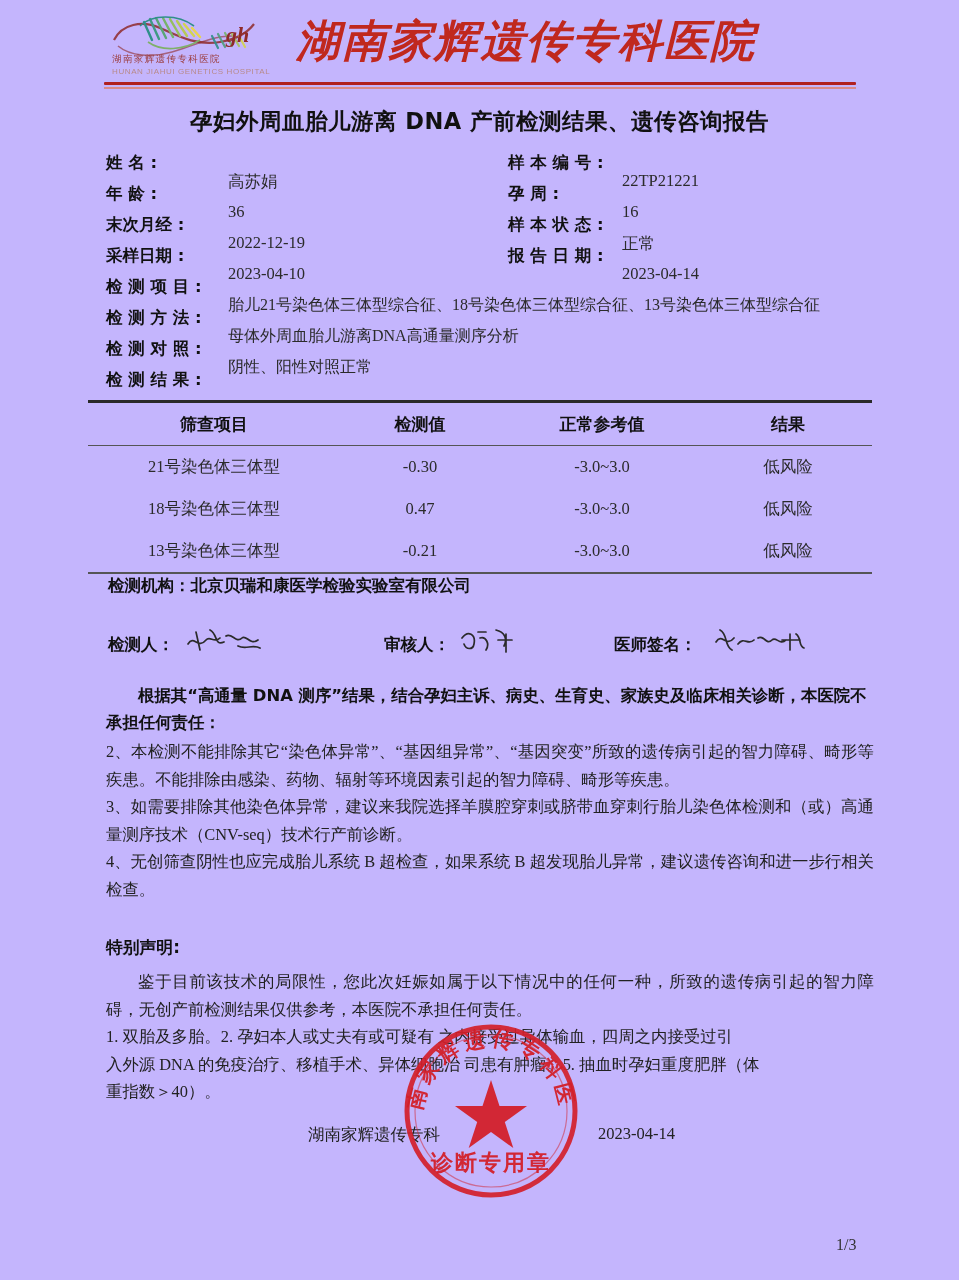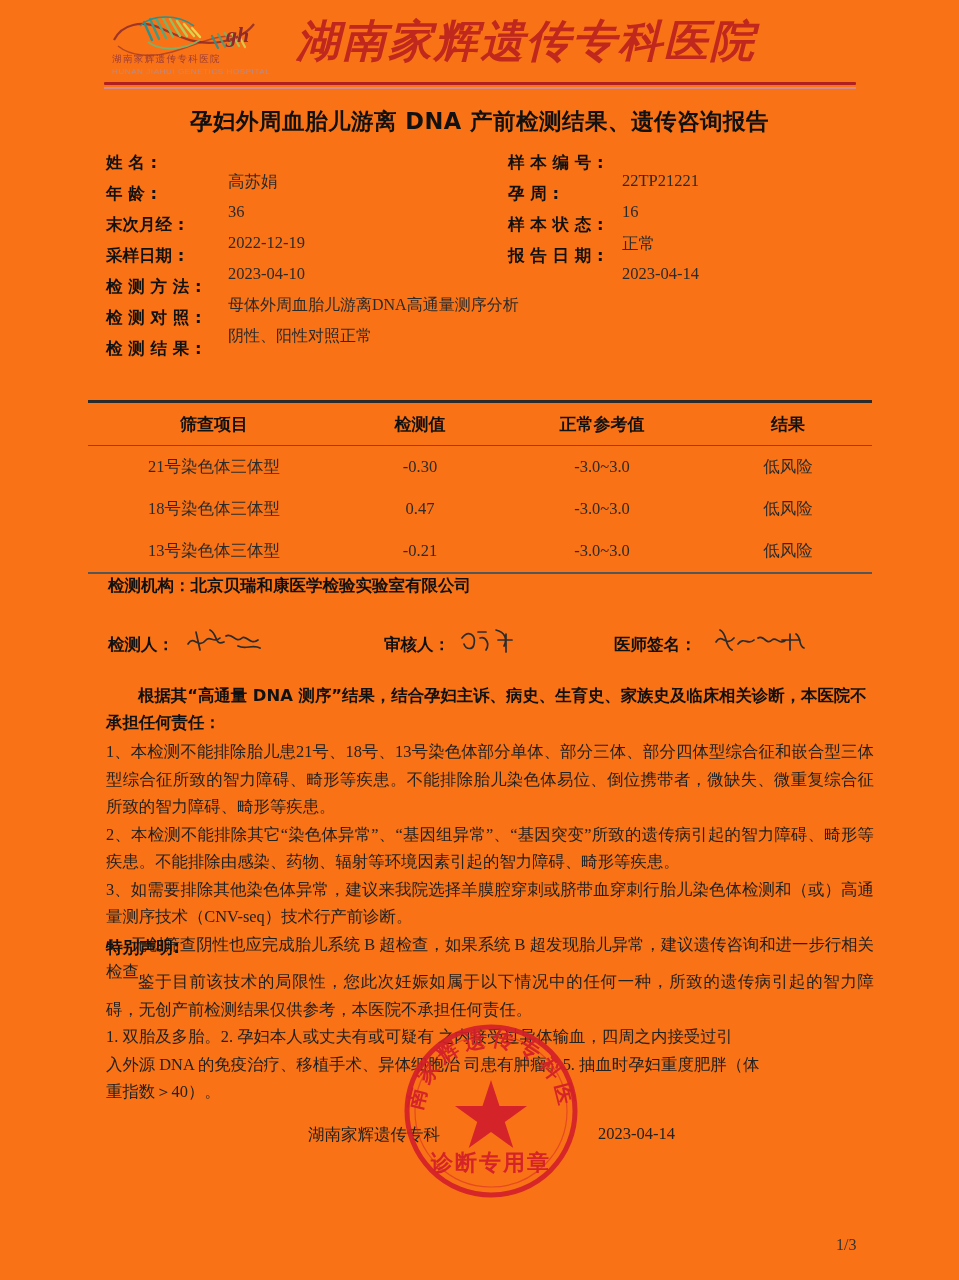--- a/index.html
+++ b/index.html
@@ -9,21 +9,21 @@
   }
   body {
     font-family: "Liberation Serif", "DejaVu Serif", serif;
     color: #1a1a1a;
   }
   .page {
     position: relative;
     width: 959px;
     height: 1280px;
     margin: 0 auto;
-    background: #f97316;
+    background: #c4b5fd;
     overflow: hidden;
   }
 
   
   .header {
     position: absolute;
     left: 0; top: 0;
     width: 959px;
     height: 80px;
   }
@@ -355,20 +355,24 @@
       <div class="ivalue col-r-val">正常</div>
     </div>
 
     <div class="info-row">
       <div class="ilabel col-l-label">采样日期 :</div>
       <div class="ivalue col-l-val">2023-04-10</div>
       <div class="ilabel col-r-label">报 告 日 期 :</div>
       <div class="ivalue col-r-val">2023-04-14</div>
     </div>
 
+    <div class="info-row">
+      <div class="ilabel full-label">检 测 项 目 :</div>
+      <div class="ivalue full-val">胎儿21号染色体三体型综合征、18号染色体三体型综合征、13号染色体三体型综合征</div>
+    </div>
 
     <div class="info-row">
       <div class="ilabel full-label">检 测 方 法 :</div>
       <div class="ivalue full-val">母体外周血胎儿游离DNA高通量测序分析</div>
     </div>
 
     <div class="info-row">
       <div class="ilabel full-label">检 测 对 照 :</div>
       <div class="ivalue full-val">阴性、阳性对照正常</div>
     </div>
@@ -440,21 +444,20 @@
       <svg class="sig-mark" style="left:96px;" width="120" height="36" viewBox="0 0 120 36">
         <path d="M6,18 C12,8 16,24 24,14 M10,6 C18,10 14,22 22,26 M28,20 C34,12 38,22 44,16
                  M48,14 C54,10 56,22 62,16 C66,12 70,22 76,16 M80,10 L80,26 M72,16 L90,16
                  M86,10 C92,14 88,22 94,24" fill="none" stroke="#2b2b2b" stroke-width="1.7" stroke-linecap="round"></path>
       </svg>
     </div>
   </div>
 
   <div class="body-text">
     <p class="p-intro">根据其“高通量 DNA 测序”结果，结合孕妇主诉、病史、生育史、家族史及临床相关诊断，本医院不承担任何责任：</p>
-    <p class="p-num">1、本检测不能排除胎儿患21号、18号、13号染色体部分单体、部分三体、部分四体型综合征和嵌合型三体型综合征所致的智力障碍、畸形等疾患。不能排除胎儿染色体易位、倒位携带者，微缺失、微重复综合征所致的智力障碍、畸形等疾患。</p>
     <p class="p-num">2、本检测不能排除其它“染色体异常”、“基因组异常”、“基因突变”所致的遗传病引起的智力障碍、畸形等疾患。不能排除由感染、药物、辐射等环境因素引起的智力障碍、畸形等疾患。</p>
     <p class="p-num">3、如需要排除其他染色体异常，建议来我院选择羊膜腔穿刺或脐带血穿刺行胎儿染色体检测和（或）高通量测序技术（CNV-seq）技术行产前诊断。</p>
     <p class="p-num">4、无创筛查阴性也应完成胎儿系统 B 超检查，如果系统 B 超发现胎儿异常，建议遗传咨询和进一步行相关检查。</p>
   </div>
 
   <div class="sec-title">特别声明:</div>
 
   <div class="stmt">
     <p class="indent">鉴于目前该技术的局限性，您此次妊娠如属于以下情况中的任何一种，所致的遗传病引起的智力障碍，无创产前检测结果仅供参考，本医院不承担任何责任。</p>
     <p>1. 双胎及多胎。2. 孕妇本人或丈夫有或可疑有                    之内接受过异体输血，四周之内接受过引</p>

